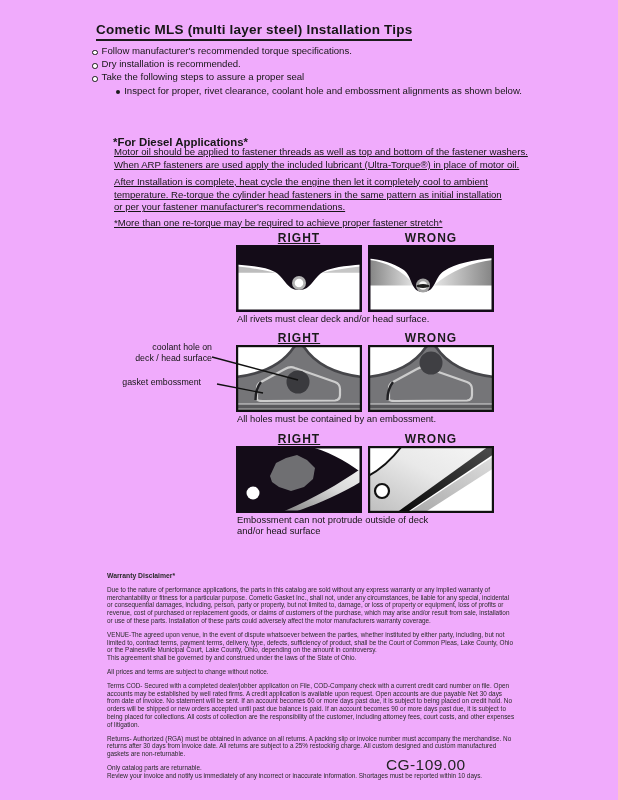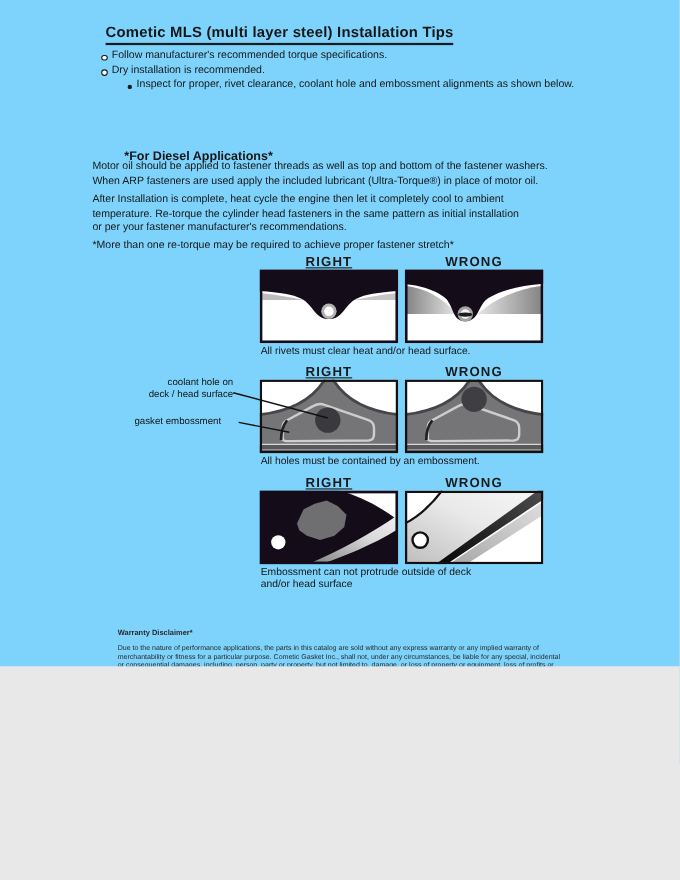--- a/index.html
+++ b/index.html
@@ -1,18 +1,18 @@
 <!DOCTYPE html>
 <html><head>
 <meta charset="utf-8">
 <style>
   html,body { margin:0; padding:0; background:#e8e8e8; }
   .page {
-    position:relative; width:618px; height:606px; margin:0 auto;
-    background:#7dd3fc; overflow:hidden;
+    position:relative; width:618px; height:800px; margin:0 auto;
+    background:#f0abfc; overflow:hidden;
     font-family:"Liberation Sans","DejaVu Sans",sans-serif;
     color:#161616;
   }
   .abs { position:absolute; }
 
   
   .page-title {
     left:96px; top:22px; font-size:13.5px; font-weight:bold; letter-spacing:0.2px;
     border-bottom:2px solid #1c1c1c; padding-bottom:2px; margin:0;
   }
@@ -25,21 +25,21 @@
     flex:0 0 auto; width:3.6px; height:3.6px; border:1px solid #1a1a1a; border-radius:50%;
     margin:4px 4px 0 0; background:#fff;
   }
   .b-dot {
     flex:0 0 auto; width:4.2px; height:4.2px; border-radius:50%;
     margin:4px 4px 0 0; background:#1a1a1a;
   }
 
   
   .diesel-heading { left:96px; top:119px; font-size:11.4px; font-weight:bold; margin:17px; }
-  .body-para { white-space:pre-line; font-size:9.6px; line-height:12.9px; width:460px; left:84px; }
+  .body-para { white-space:pre-line; font-size:9.6px; line-height:12.9px; width:460px; left:114px;text-decoration:underline; }
   .p1 { top:136px; }
   .p2 { top:166px; }
   .p-note { top:207px; }
 
   
   .dg-row { left:236px; width:260px; }
   .row1 { top:231px; height:95px; }
   .row2 { top:331px; height:98px; }
   .row3 { top:432px; height:108px; }
   .dg-label {
@@ -80,20 +80,24 @@
 
   <div class="abs tips">
     <div class="tip-row">
       <span class="b-circle"></span>
       <span>Follow manufacturer's recommended torque specifications.</span>
     </div>
     <div class="tip-row">
       <span class="b-circle"></span>
       <span>Dry installation is recommended.</span>
     </div>
+    <div class="tip-row">
+      <span class="b-circle"></span>
+      <span>Take the following steps to assure a proper seal</span>
+    </div>
     <div class="tip-row sub">
       <span class="b-dot"></span>
       <span>Inspect for proper, rivet clearance, coolant hole and embossment alignments as shown below.</span>
     </div>
   </div>
 
   <h2 class="abs diesel-heading">*For Diesel Applications*</h2>
   <p class="abs body-para p1">Motor oil should be applied to fastener threads as well as top and bottom of the fastener washers.
 When ARP fasteners are used apply the included lubricant (Ultra-Torque®) in place of motor oil.</p>
   <p class="abs body-para p2">After Installation is complete, heat cycle the engine then let it completely cool to ambient
@@ -130,21 +134,21 @@
         <rect x="0" y="0" width="126" height="67" fill="#ffffff"></rect>
         <path d="M2,15 C18,17 34,25 47,40.5 L2,40.5 Z" fill="url(#gw1)"></path>
         <path d="M124,15 C104,17.5 82,26 66,40.5 L124,40.5 Z" fill="url(#gw2)"></path>
         <path d="M0,0 H126 V13 C104,15 88,18.5 76,26 C66,32.5 68,47 55,47 C42,47 45,31 35,24.5 C25,18 14,14.5 0,13.5 Z" fill="#140c18"></path>
         <circle cx="55" cy="40.5" r="7" fill="#a3a3a3"></circle>
         <circle cx="55" cy="40.5" r="4.3" fill="#f4f4f4"></circle>
         <ellipse cx="55" cy="41" rx="6.6" ry="1.9" fill="#1c1c1c"></ellipse>
         <rect x="1.25" y="1.25" width="123.5" height="64.5" fill="none" stroke="#140c18" stroke-width="2.5"></rect>
       </svg>
     </div>
-    <div class="dg-caption">All rivets must clear heat and/or head surface.</div>
+    <div class="dg-caption">All rivets must clear deck and/or head surface.</div>
   </div>
 
   <div class="abs dg-row row2">
     <div class="dg-label lt">RIGHT</div>
     <div class="dg-label rt">WRONG</div>
     <div class="dg-box lt">
       <svg width="126" height="67" viewBox="0 0 126 67">
         <rect x="0" y="0" width="126" height="67" fill="#ffffff"></rect>
         <path d="M0,32 C26,29 46,20 58,2 L60,0 H66 L68,2 C80,20 100,29 126,32 V67 H0 Z" fill="#757578"></path>
         <path d="M0,32 C26,29 46,20 58,2 L60,0" stroke="#46464a" stroke-width="2.6" fill="none"></path>

